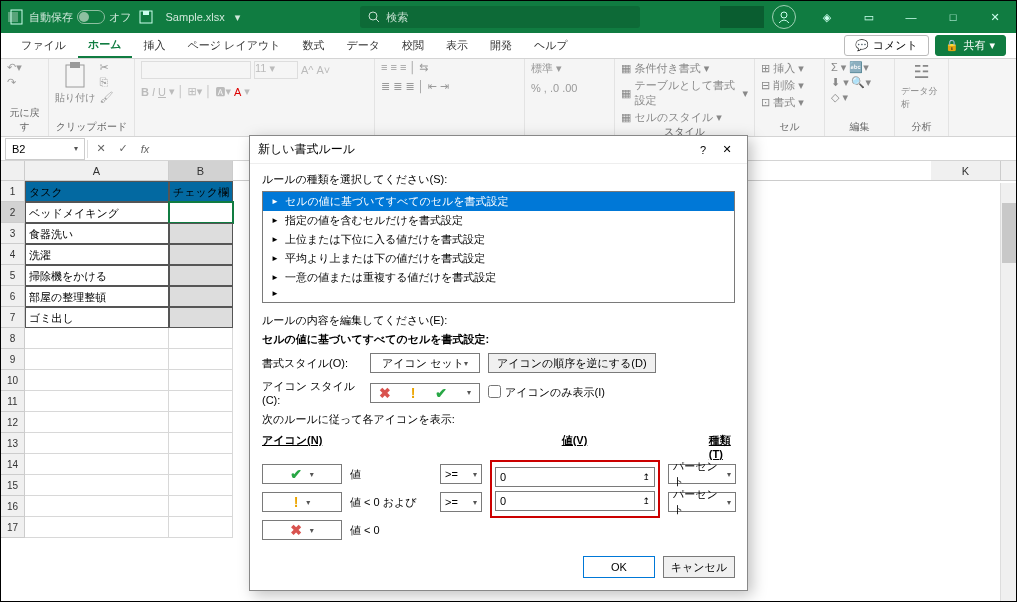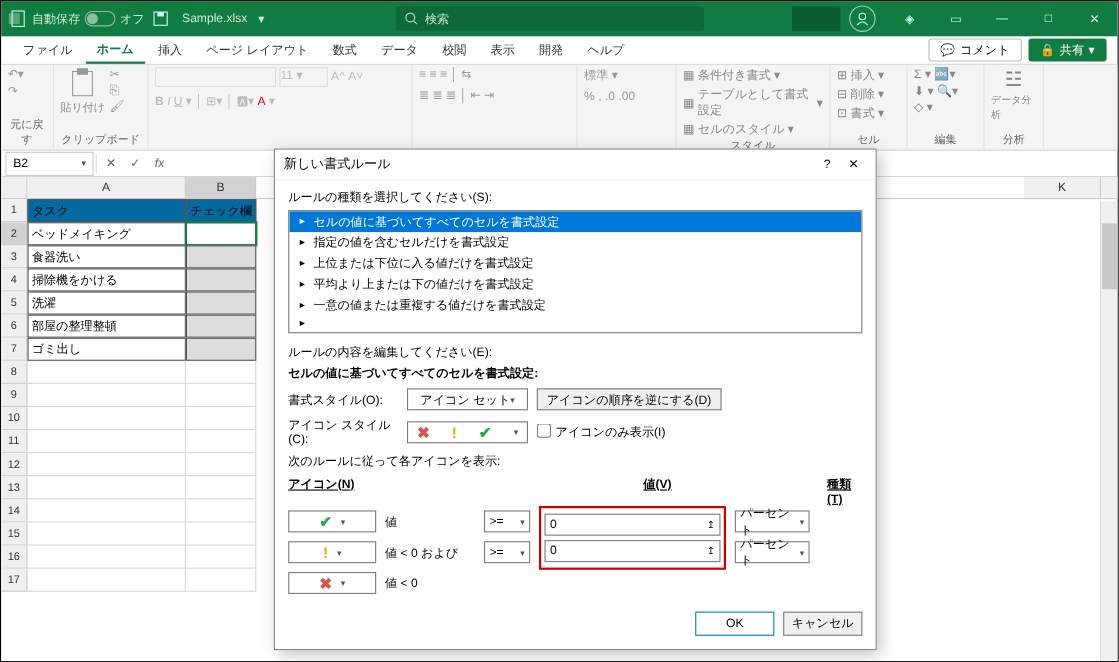--- a/index.html
+++ b/index.html
@@ -57,21 +57,21 @@
 .cellrow { display: flex; height: 21px; }
 .cell { border-right: 1px solid #d8d8d8; border-bottom: 1px solid #d8d8d8; padding: 0 3px; line-height: 21px; overflow: hidden; white-space: nowrap; }
 .cA { width: 144px; }
 .cB { width: 64px; }
 .cOther { width: 70px; }
 .hdr-yellow { background: #0369a1; border: 1px solid #555; }
 .bord { border: 1px solid #555; }
 .selcell { outline: 2px solid #107c41; outline-offset: -1px; background: #fff; }
 
 
-.dialog { position: absolute; left: 248px; top: 134px; width: 548px; background: #fff; border: 1px solid #888; box-shadow: 4px 4px 14px rgba(0,0,0,0.25); z-index: 100; }
+.dialog { position: absolute; left: 248px; top: 134px; width: 499px; background: #fff; border: 1px solid #888; box-shadow: 4px 4px 14px rgba(0,0,0,0.25); z-index: 100; }
 .dlg-title { height: 28px; display: flex; align-items: center; padding: 0 8px; border-bottom: 1px solid #eee; }
 .dlg-title-text { flex: 1; font-size: 12px; }
 .dlg-x { width: 24px; text-align: center; }
 .dlg-body { padding: 8px 12px 4px 12px; }
 .dlg-label { margin-bottom: 4px; }
 .rule-list { border: 1px solid #7a7a7a; height: 112px; overflow: hidden; margin-bottom: 10px; }
 .rule-item { padding: 2px 8px; display: flex; align-items: center; gap: 6px; }
 .rule-item.sel { background: #0078d7; color: #fff; }
 .tri { font-size: 8px; }
 .section-title { font-weight: bold; margin: 4px 0 6px 0; }
@@ -305,25 +305,25 @@
         </div>
         <div class="cellrow">
           <div class="cell cA bord">ベッドメイキング</div>
           <div class="cell cB bord selcell"></div>
         </div>
         <div class="cellrow">
           <div class="cell cA bord">食器洗い</div>
           <div class="cell cB bord" style="background:#ddd"></div>
         </div>
         <div class="cellrow">
+          <div class="cell cA bord">洗濯</div>
+          <div class="cell cB bord" style="background:#ddd"></div>
+        </div>
+        <div class="cellrow">
           <div class="cell cA bord">掃除機をかける</div>
-          <div class="cell cB bord" style="background:#ddd"></div>
-        </div>
-        <div class="cellrow">
-          <div class="cell cA bord">洗濯</div>
           <div class="cell cB bord" style="background:#ddd"></div>
         </div>
         <div class="cellrow">
           <div class="cell cA bord">部屋の整理整頓</div>
           <div class="cell cB bord" style="background:#ddd"></div>
         </div>
         <div class="cellrow">
           <div class="cell cA bord">ゴミ出し</div>
           <div class="cell cB bord" style="background:#ddd"></div>
         </div>

